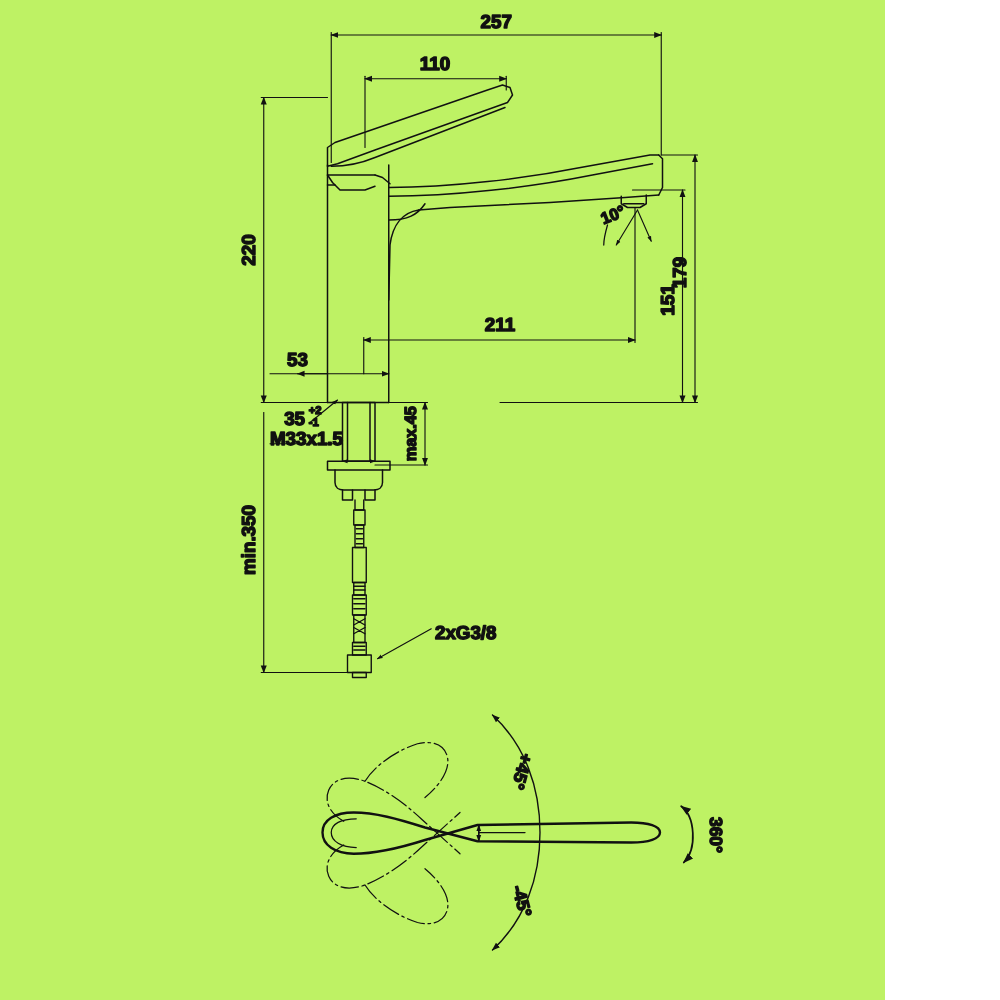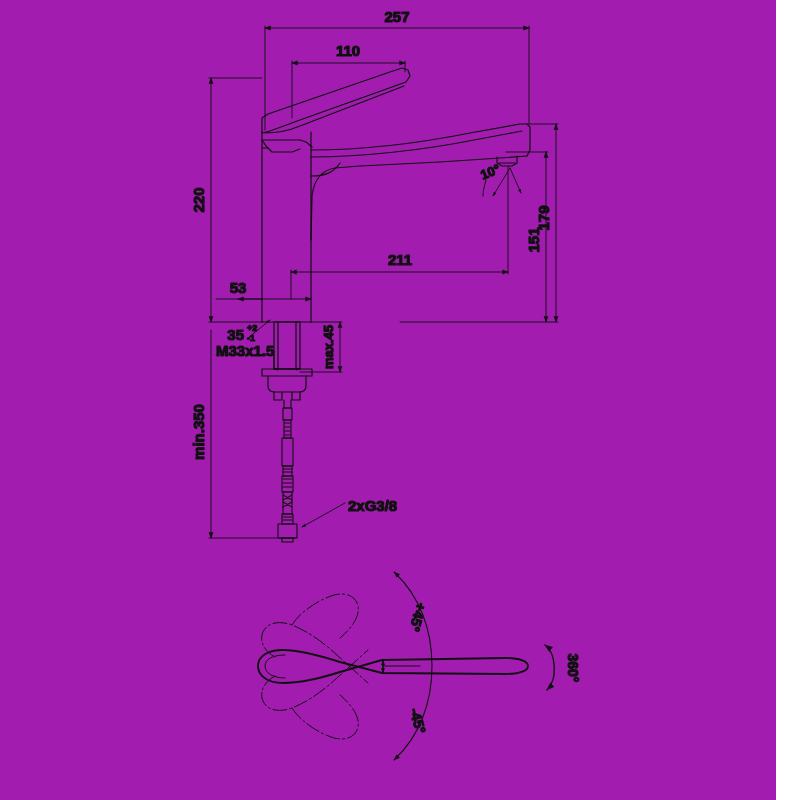--- a/index.html
+++ b/index.html
@@ -2,23 +2,23 @@
 <html><head>
 <meta charset="utf-8">
 <style>
   html, body {
     margin: 0;
     padding: 0;
     background: #ffffff;
   }
   #page {
     position: relative;
-    width: 776px;
+    width: 708px;
     height: 800px;
-    background: #a21caf;
+    background: #bef264;
     overflow: hidden;
     font-family: "Liberation Sans", sans-serif;
   }
   #drawing-svg {
     position: absolute;
     left: 0;
     top: 0;
     width: 800px;
     height: 800px;
   }

